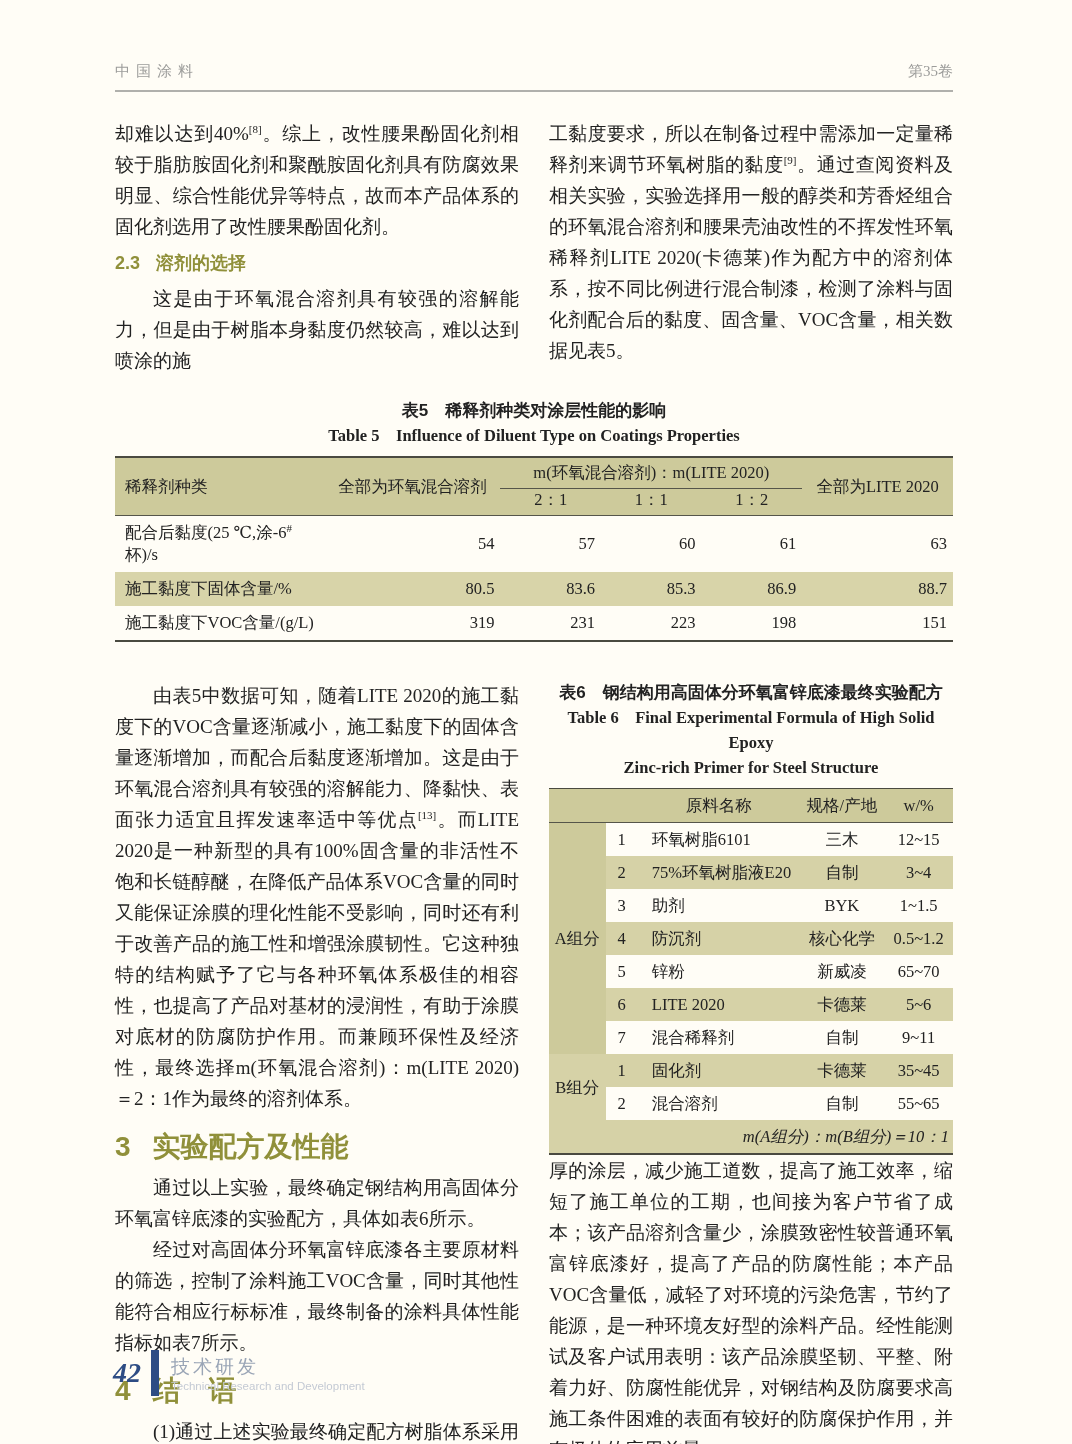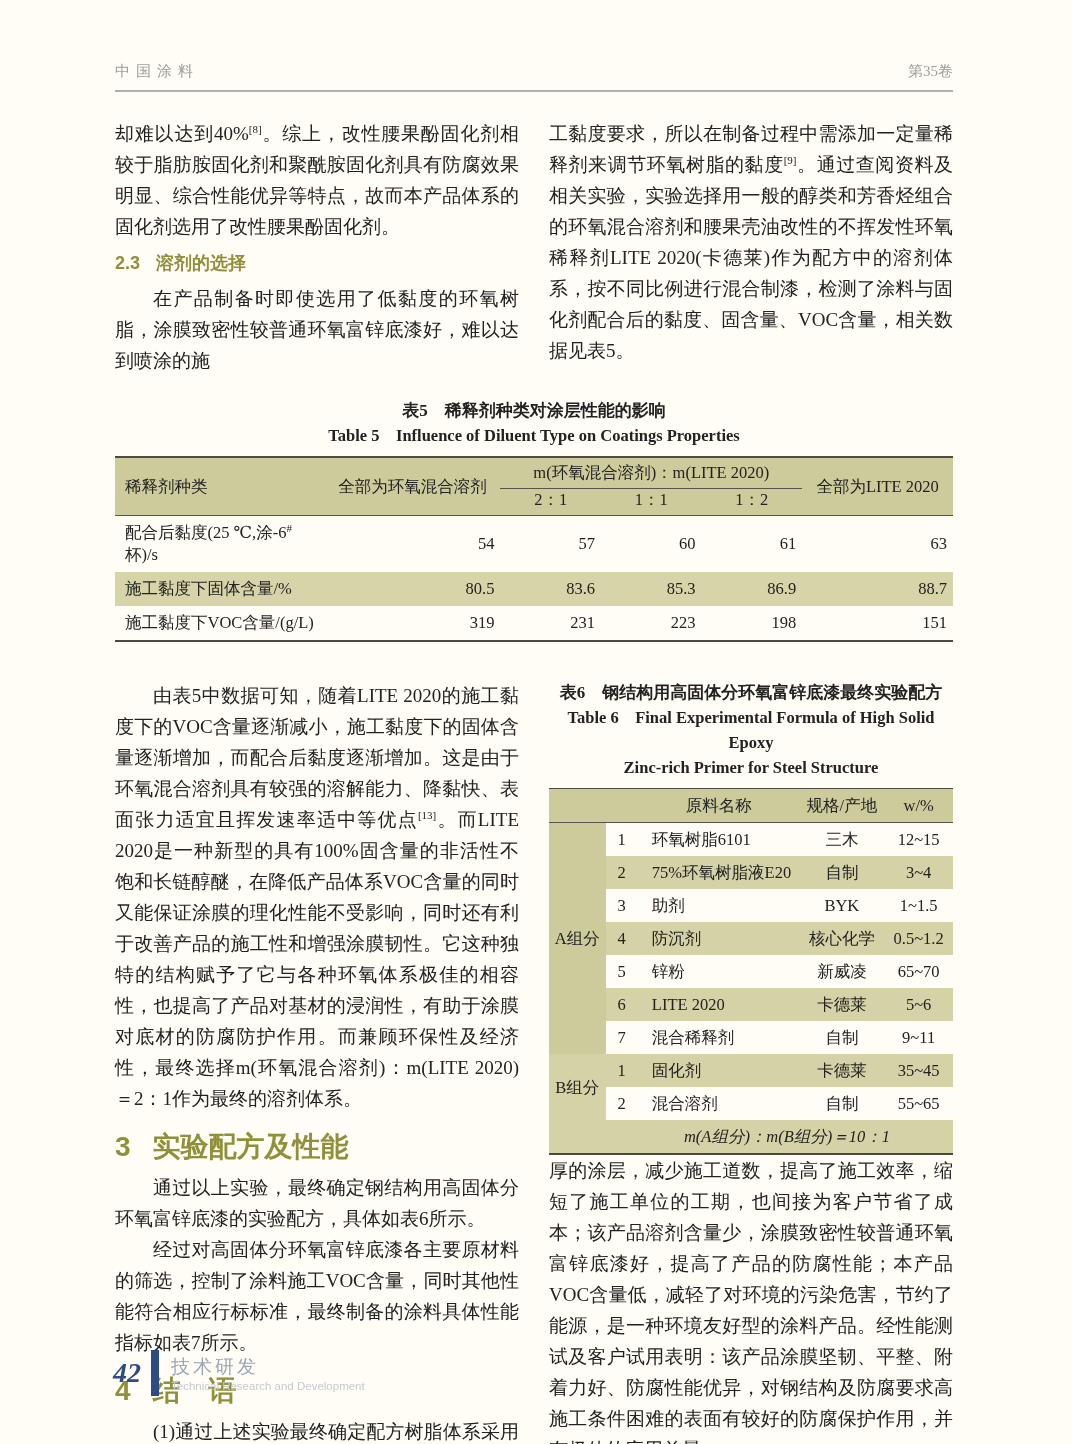--- a/index.html
+++ b/index.html
@@ -45,21 +45,21 @@
   .bighead{
     font-family:"Liberation Sans","DejaVu Sans",sans-serif;
     font-weight:bold;color:#90903a;
     font-size:28px;line-height:30px;
     margin:18px 0 10px 0;
   }
   .bighead .num{margin-right:22px;}
 
   
   .tcap{ text-align:center;font-weight:bold;line-height:25px; }
-  .tcap .cn{font-size:17px;font-family:Liberation Serif, serif;}
+  .tcap .cn{font-size:17px;font-family:Liberation Sans, sans-serif;}
   .tcap .en{font-size:16.5px;font-family:"Liberation Serif","DejaVu Serif",serif;}
 
   
   .t5wrap{margin-top:22px;}
   table{border-collapse:collapse;}
   .t5{
     width:100%;margin-top:8px;
     font-size:16.5px;
     border-top:2.5px solid #4a4a40;
     border-bottom:2.5px solid #4a4a40;
@@ -87,21 +87,21 @@
     border-top:1.8px solid #4a4a40;
     border-bottom:2.5px solid #4a4a40;
   }
   .t6 td{padding:5px 4px;line-height:23px;text-align:center;vertical-align:middle;}
   .t6 thead{border-bottom:1.2px solid #55554a;}
   .t6 thead td{background:#cdca9b;}
   .t6 td.name{text-align:left;padding-left:14px;}
   .t6 tr.alt td{background:#d6d2a7;}
   .t6 td.groupA{background:#cdca9b;}
   .t6 td.groupB{background:transparent;}
-  .t6 td.t6foot{background:#d6d2a7;text-align:center;padding-left:76px;font-style:italic;}
+  .t6 td.t6foot{background:#d6d2a7;text-align:right;padding-left:76px;font-style:italic;}
 
   
   .pagefoot{
     position:absolute;left:113px;bottom:48px;
     display:flex;align-items:center;
   }
   .pagefoot .pnum{
     font-size:28px;font-weight:bold;font-style:italic;
     color:#2d4c84;padding-right:10px;line-height:40px;
   }
@@ -125,21 +125,21 @@
       <span class="jname">中国涂料</span>
       <span>第35卷</span>
     </div>
 
     <div class="cols mt26">
       <div class="col">
         <p class="body"><span>却难以达到40%</span><sup>[8]</sup><span>。综上，改性腰果酚固化剂相较于脂肪胺固化剂和聚酰胺固化剂具有防腐效果明显、综合性能优异等特点，故而本产品体系的固化剂选用了改性腰果酚固化剂。</span></p>
         <div class="subhead">
           <span class="num">2.3</span><span>溶剂的选择</span>
         </div>
-        <p class="body indent">在产品制备时即使选用了低黏度的环氧树脂，涂膜致密性较普通环氧富锌底漆好，难以达到喷涂的施</p>
+        <p class="body indent">这是由于环氧混合溶剂具有较强的溶解能力，但是由于树脂本身黏度仍然较高，难以达到喷涂的施</p>
       </div>
       <div class="col">
         <p class="body"><span>工黏度要求，所以在制备过程中需添加一定量稀释剂来调节环氧树脂的黏度</span><sup>[9]</sup><span>。通过查阅资料及相关实验，实验选择用一般的醇类和芳香烃组合的环氧混合溶剂和腰果壳油改性的不挥发性环氧稀释剂LITE 2020(卡德莱)作为配方中的溶剂体系，按不同比例进行混合制漆，检测了涂料与固化剂配合后的黏度、固含量、VOC含量，相关数据见表5。</span></p>
       </div>
     </div>
 
     <div class="t5wrap">
       <div class="tcap">
         <div class="cn">表5　稀释剂种类对涂层性能的影响</div>
         <div class="en">Table 5　Influence of Diluent Type on Coatings Properties</div>

